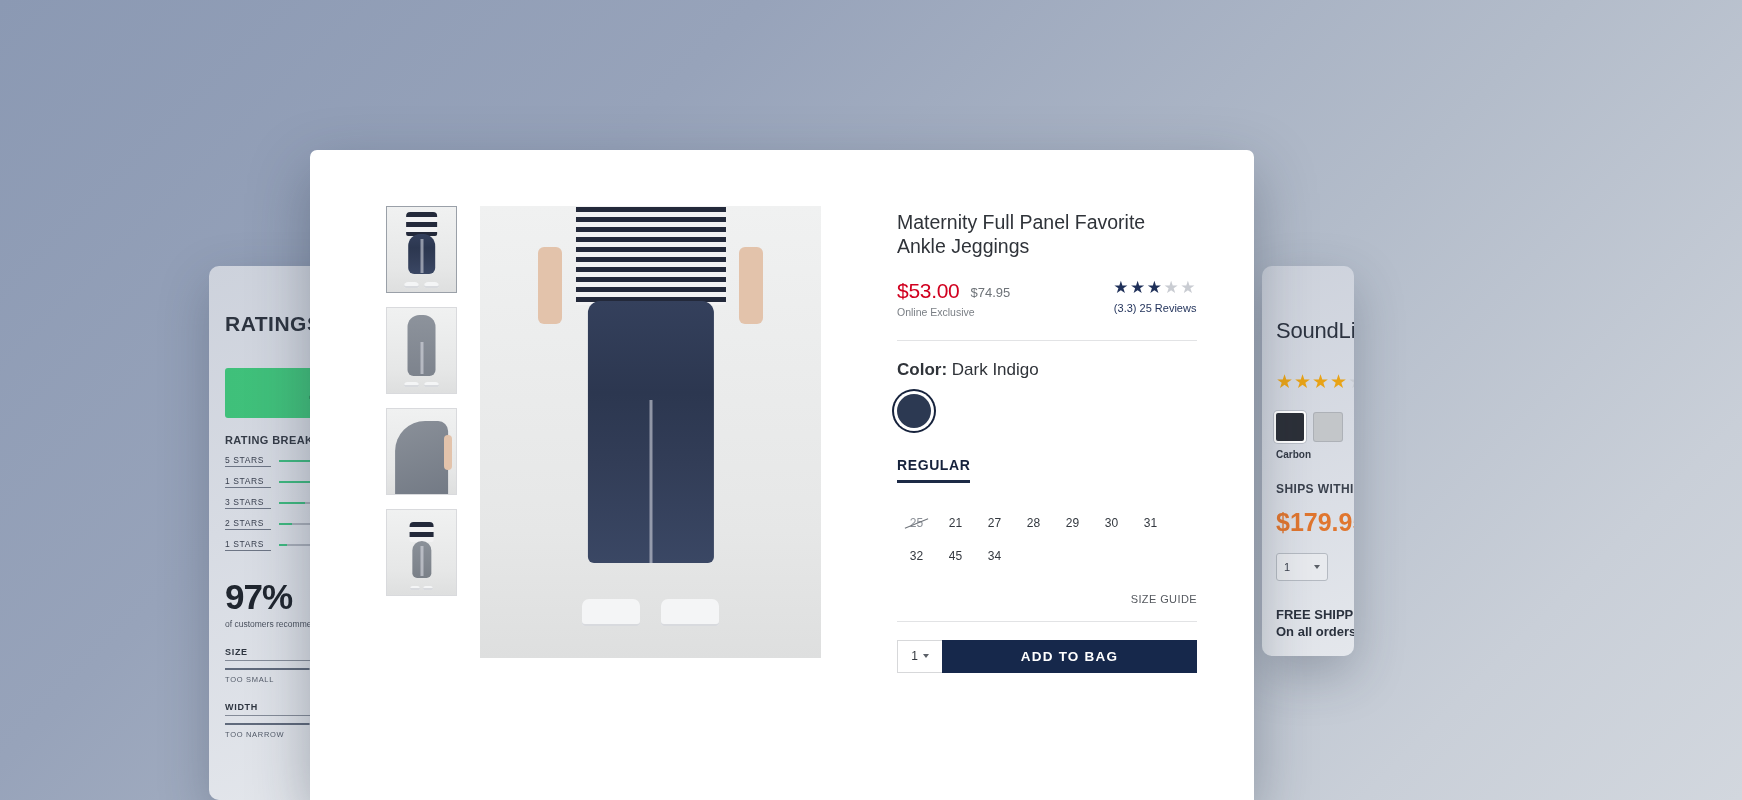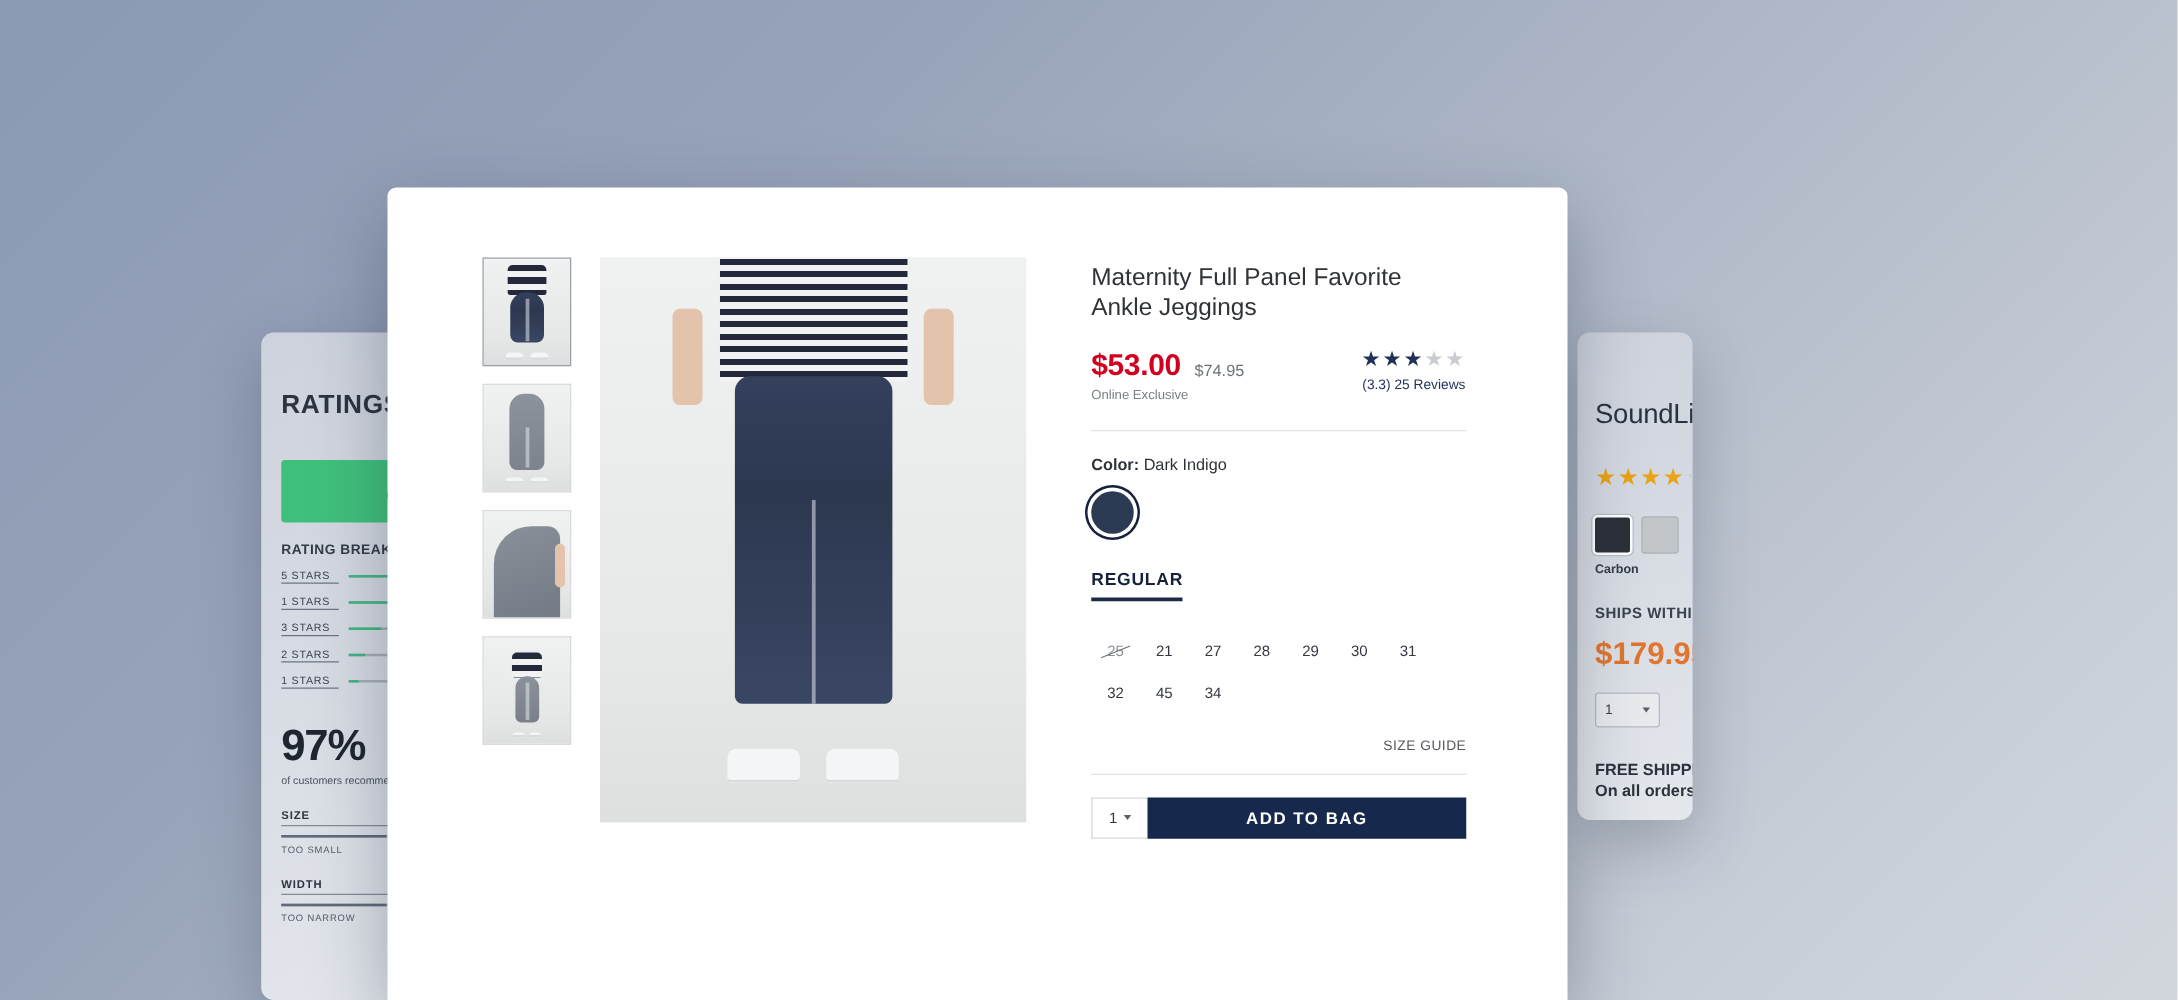--- a/index.html
+++ b/index.html
@@ -109,34 +109,34 @@
     position:absolute; top:33%; left:50%; width:3px; height:62%;
     background:rgba(225,228,235,.55); transform:translateX(-50%);
   }
   .shoe {
     position:absolute; background:#f4f5f6; border-radius:7px 7px 3px 3px;
     box-shadow:inset 0 -2px 0 #d8dade;
   }
   .arm { position:absolute; background:#e3c3ab; border-radius:6px; }
 
   
-  .info { margin-left:52px; width:300px; padding-top:4px; }
+  .info { margin-left:76px; width:300px; padding-top:4px; }
   .p-title { font-size:19.5px; line-height:1.25; color:#2f3339; font-weight:normal; }
   .price-row { display:flex; align-items:flex-end; gap:11px; margin-top:20px; }
-  .price-now { font-size:24px; font-weight:bold; color:#d1001f; letter-spacing:-.3px; }
+  .price-now { font-size:21px; font-weight:normal; color:#d1001f; letter-spacing:-.3px; }
   .price-was { font-size:13px; color:#6e7378; padding-bottom:3px; }
   .excl { font-size:10.5px; color:#7a7f85; margin-top:3px; }
   .rate-box { position:absolute; right:0; top:0; text-align:center; }
   .price-block { position:relative; }
   .stars-row { font-size:17px; letter-spacing:1.5px; color:#1f3059; line-height:1; }
   .stars-row .off { color:#c9ccd2; }
   .rev-txt { font-size:11px; color:#1f3059; margin-top:6px; white-space:nowrap; }
   .rule { height:1px; background:#e2e3e5; margin-top:22px; }
 
-  .color-line { margin-top:19px; font-size:13px; color:#2f3339; }
+  .color-line { margin-top:19px; font-size:17px; color:#2f3339; }
   .color-line b { font-weight:bold; }
   .swatch-wrap { margin-top:14px; }
   .swatch {
     width:34px; height:34px; border-radius:50%; background:#2c3952;
     box-shadow: 0 0 0 3px #fff, 0 0 0 5px #16223c;
   }
 
   .tabs { margin-top:28px; }
   .tab {
     display:inline-block; font-size:14px; font-weight:bold; color:#16223c;

